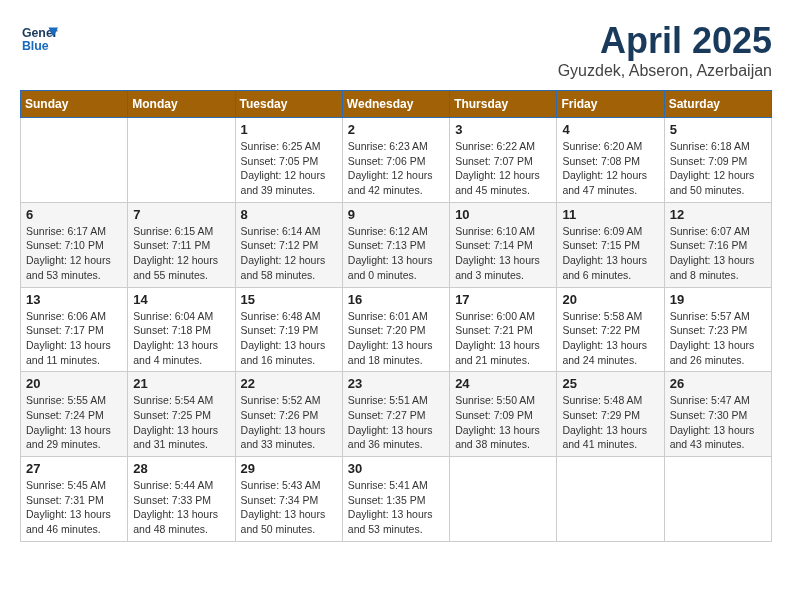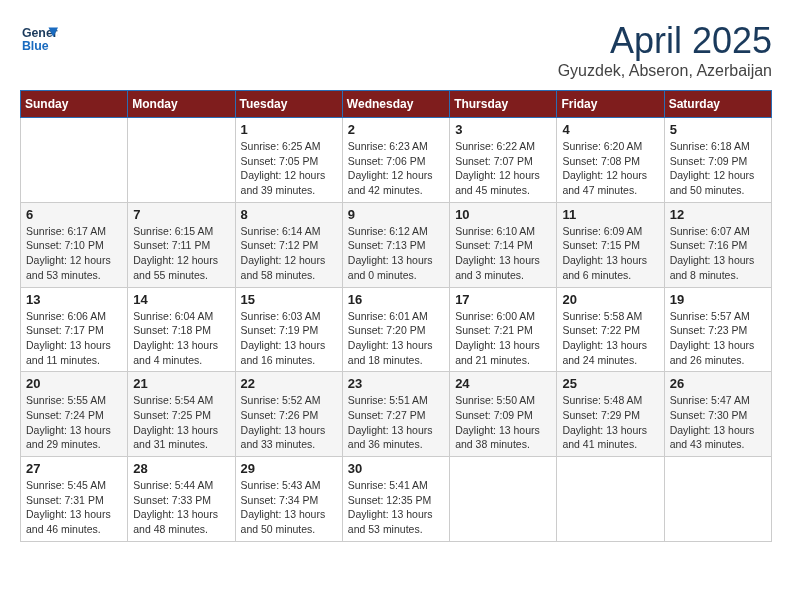--- a/index.html
+++ b/index.html
@@ -28,35 +28,35 @@
     }
     .logo-icon svg {
       width: 38px;
       height: 38px;
     }
     .title-area {
       text-align: right;
     }
     .calendar-title {
       font-size: 36px;
-      font-weight: normal;
+      font-weight: bold;
       color: #1a3a5c;
     }
     .calendar-subtitle {
       font-size: 16px;
       color: #444;
       text-align: right;
     }
     .calendar-table {
       width: 100%;
       border-collapse: collapse;
       font-size: 11px;
     }
     .calendar-table th {
-      background-color: #7f1d1d;
+      background-color: #a16207;
       color: #fff;
       padding: 6px 4px;
       text-align: left;
       font-size: 12px;
       font-weight: bold;
       border: 1px solid #2a6db5;
     }
     .calendar-table td {
       border: 1px solid #ccc;
       vertical-align: top;
@@ -204,21 +204,21 @@
           <div class="day-info">Daylight: 13 hours and 11 minutes.</div>
         </td>
         <td>
           <span class="day-number">14</span>
           <div class="day-info">Sunrise: 6:04 AM</div>
           <div class="day-info">Sunset: 7:18 PM</div>
           <div class="day-info">Daylight: 13 hours and 4 minutes.</div>
         </td>
         <td>
           <span class="day-number">15</span>
-          <div class="day-info">Sunrise: 6:03 AM</div>
+          <div class="day-info">Sunrise: 6:48 AM</div>
           <div class="day-info">Sunset: 7:19 PM</div>
           <div class="day-info">Daylight: 13 hours and 16 minutes.</div>
         </td>
         <td>
           <span class="day-number">16</span>
           <div class="day-info">Sunrise: 6:01 AM</div>
           <div class="day-info">Sunset: 7:20 PM</div>
           <div class="day-info">Daylight: 13 hours and 18 minutes.</div>
         </td>
         <td>
@@ -299,21 +299,21 @@
         </td>
         <td>
           <span class="day-number">29</span>
           <div class="day-info">Sunrise: 5:43 AM</div>
           <div class="day-info">Sunset: 7:34 PM</div>
           <div class="day-info">Daylight: 13 hours and 50 minutes.</div>
         </td>
         <td>
           <span class="day-number">30</span>
           <div class="day-info">Sunrise: 5:41 AM</div>
-          <div class="day-info">Sunset: 12:35 PM</div>
+          <div class="day-info">Sunset: 1:35 PM</div>
           <div class="day-info">Daylight: 13 hours and 53 minutes.</div>
         </td>
         <td class="empty-cell"></td>
         <td class="empty-cell"></td>
         <td class="empty-cell"></td>
       </tr>
     </tbody>
 </table>
 
 </body></html>

